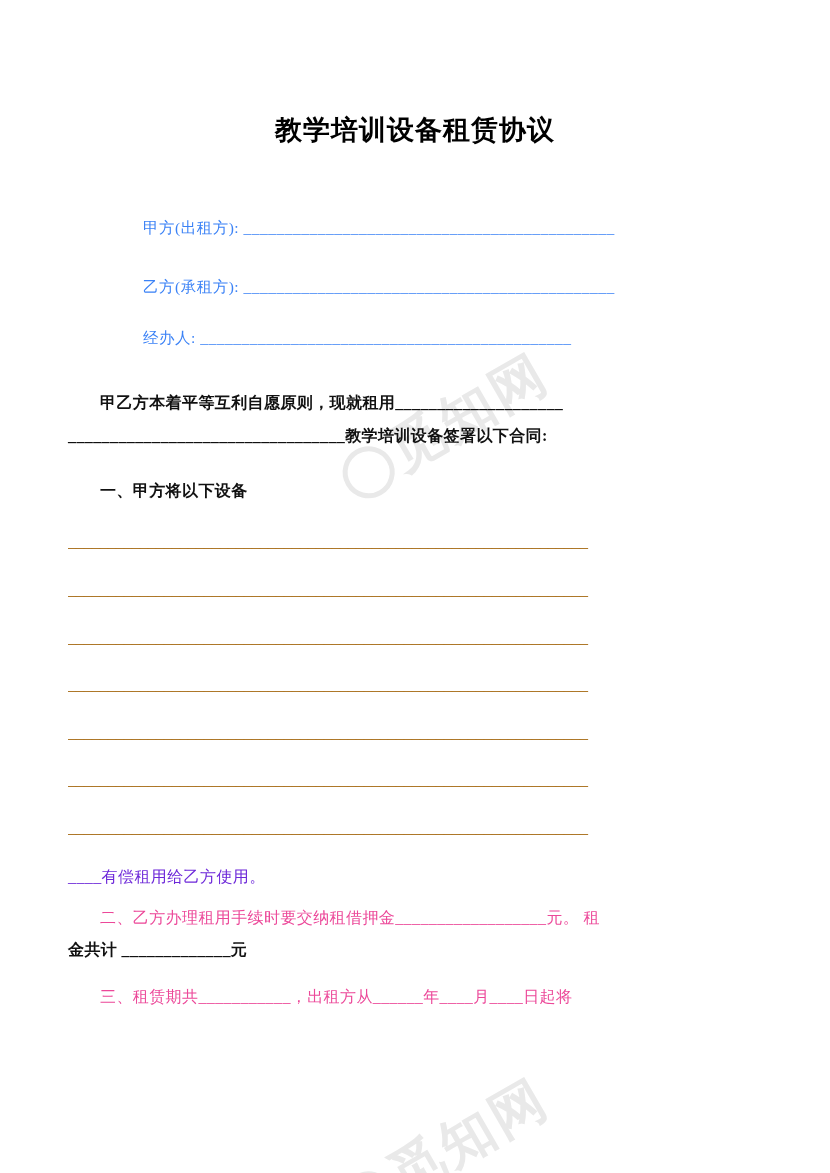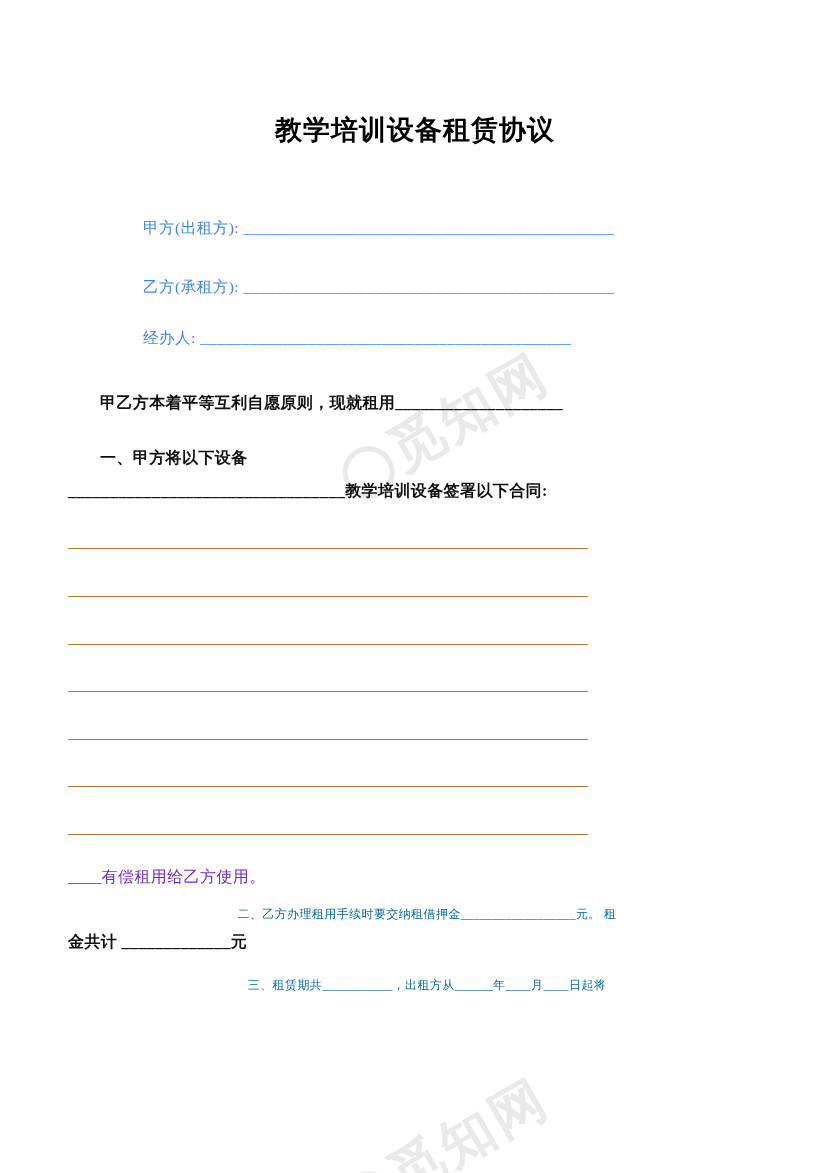--- a/index.html
+++ b/index.html
@@ -99,26 +99,25 @@
     margin-bottom: 30px;
   }
   .tail-line {
     font-size: 16px;
     color: #6d28d9;
     margin: 0 0 6px 0;
     letter-spacing: 0.4px;
     font-family: Liberation Serif, serif;
   }
   .clause {
-    font-size: 12px;
+    font-size: 16px;
     line-height: 2.05;
-    color: #0369a1;
+    color: #ec4899;
     margin: 14px 0 0 0;
     letter-spacing: 0.4px;
-    text-align: center;
   }
 </style>
 </head>
 <body>
 
 <div class="page">
 
   <div class="watermark wm1">
     <span class="wm-circle"></span><span>觅知网</span>
   </div>
@@ -139,23 +138,23 @@
         <span>乙方(承租方):</span>
         <span>_____________________________________________</span>
       </p>
       <p class="party-line">
         <span>经办人:</span>
         <span>_____________________________________________</span>
       </p>
     </div>
 
     <p class="para indent">甲乙方本着平等互利自愿原则，现就租用____________________</p>
+    <p class="para">_________________________________教学培训设备签署以下合同:</p>
+
     <p class="para indent para-gap">一、甲方将以下设备</p>
-
-    <p class="para">_________________________________教学培训设备签署以下合同:</p>
 
     <div class="rule-block">
       <div class="rule-line">_________________________________________________________________</div>
       <div class="rule-line">_________________________________________________________________</div>
       <div class="rule-line">_________________________________________________________________</div>
       <div class="rule-line">_________________________________________________________________</div>
       <div class="rule-line">_________________________________________________________________</div>
       <div class="rule-line">_________________________________________________________________</div>
       <div class="rule-line">_________________________________________________________________</div>
     </div>

